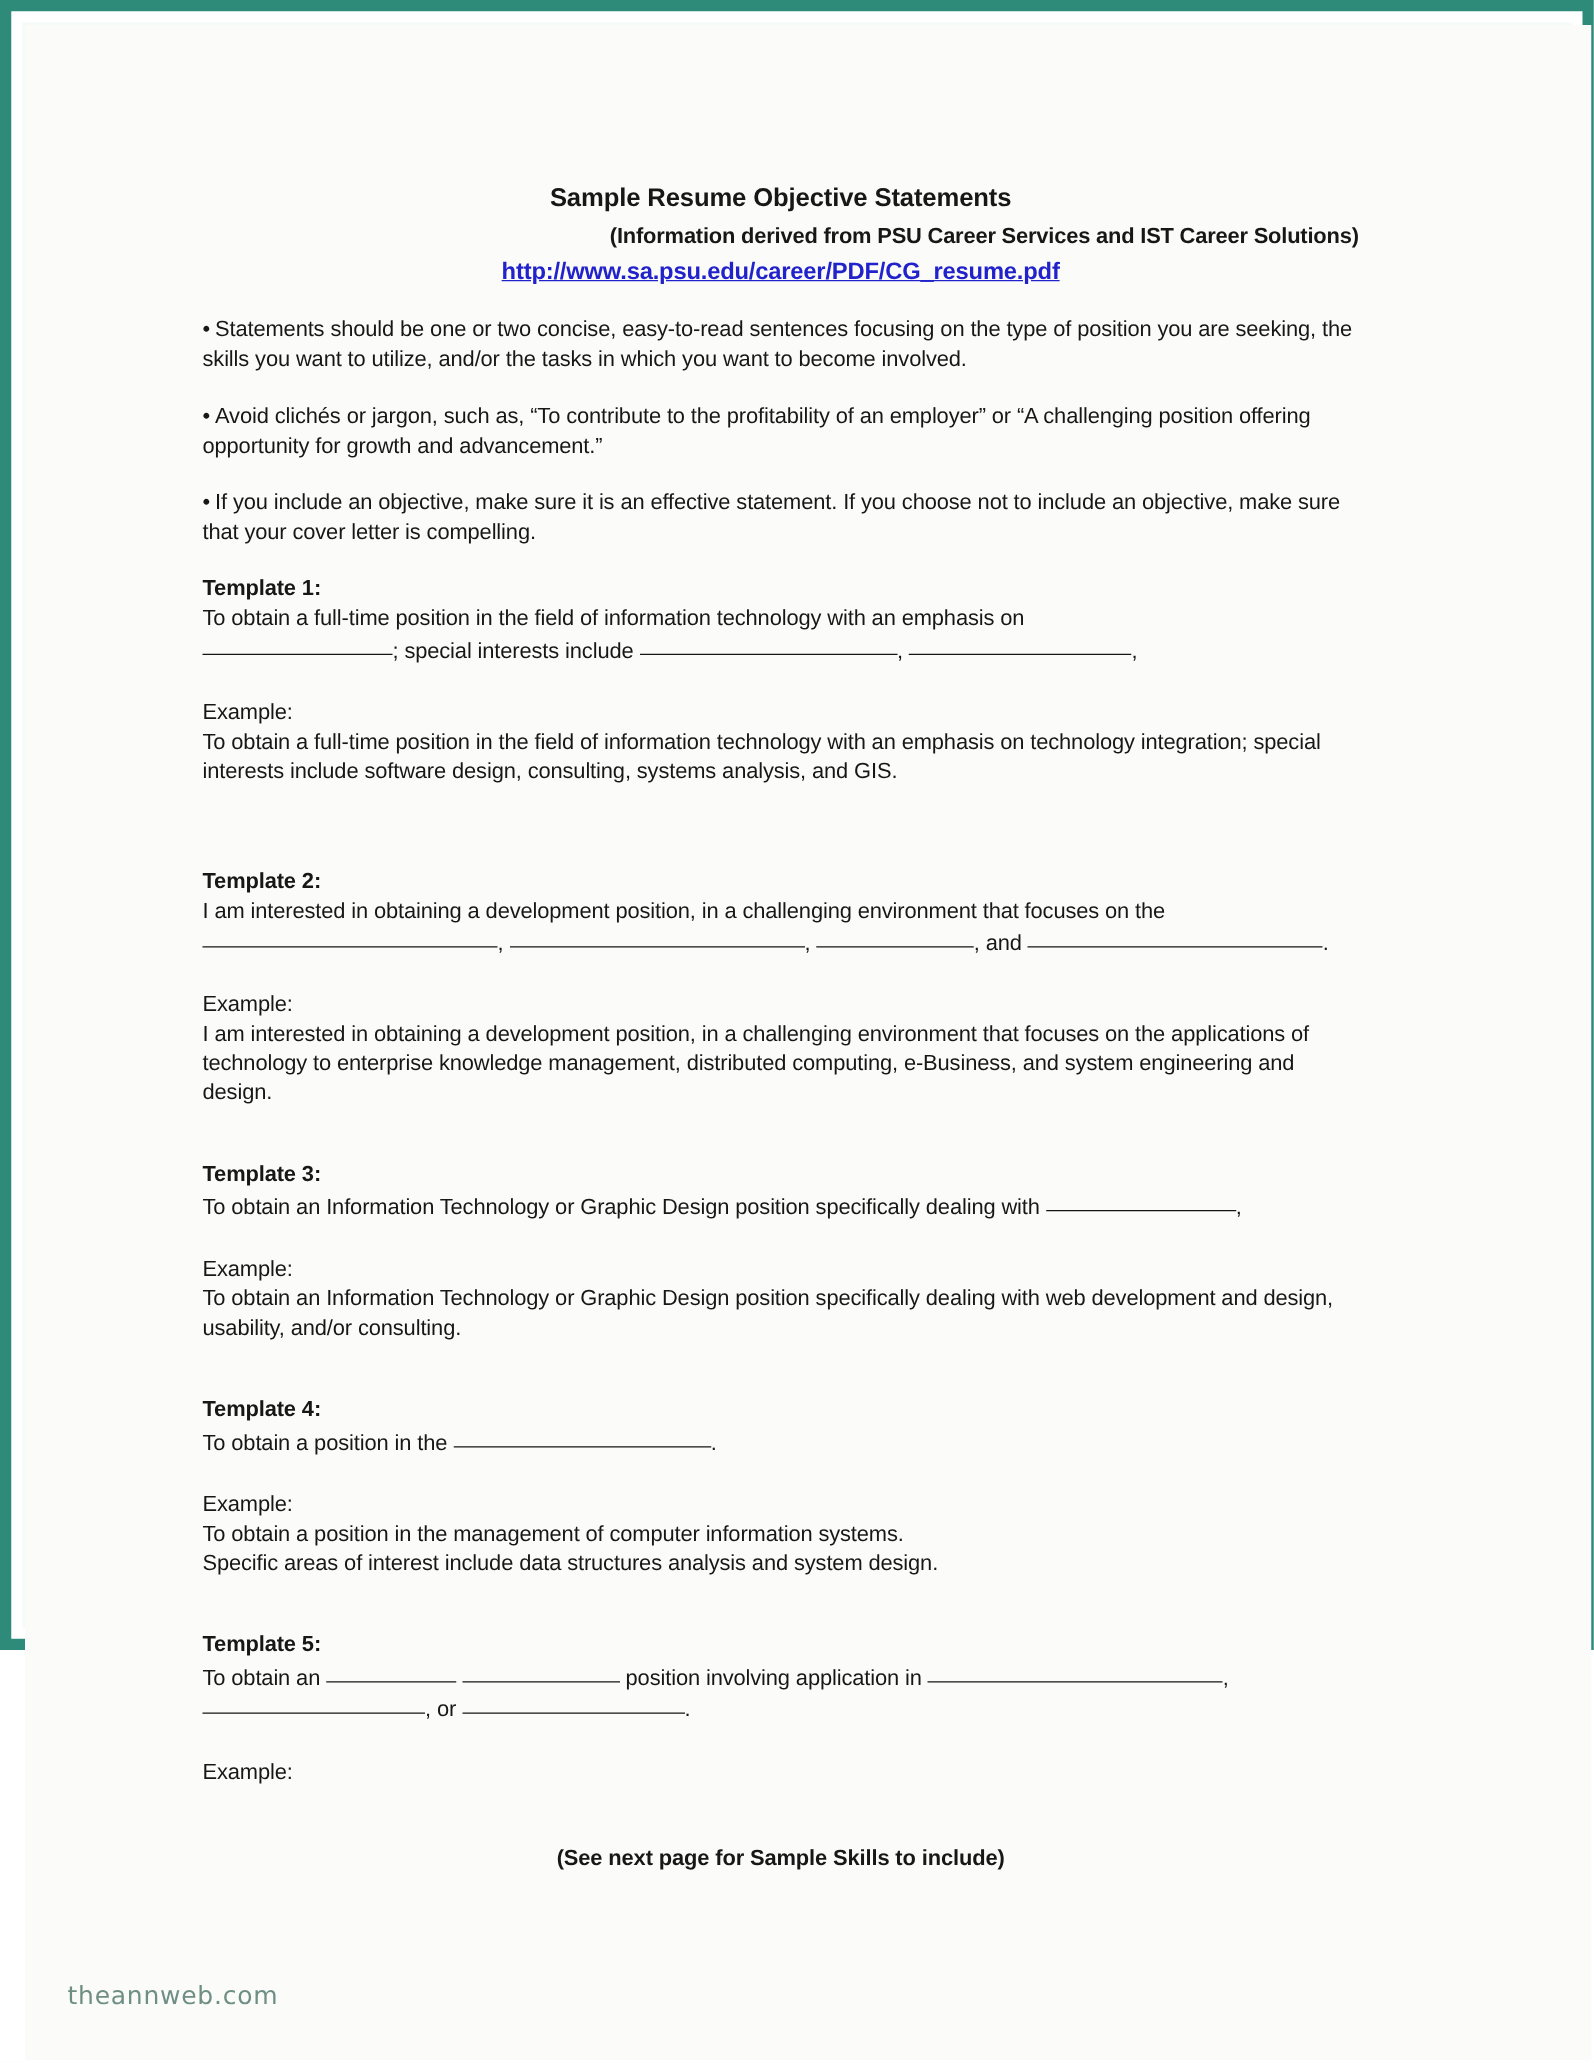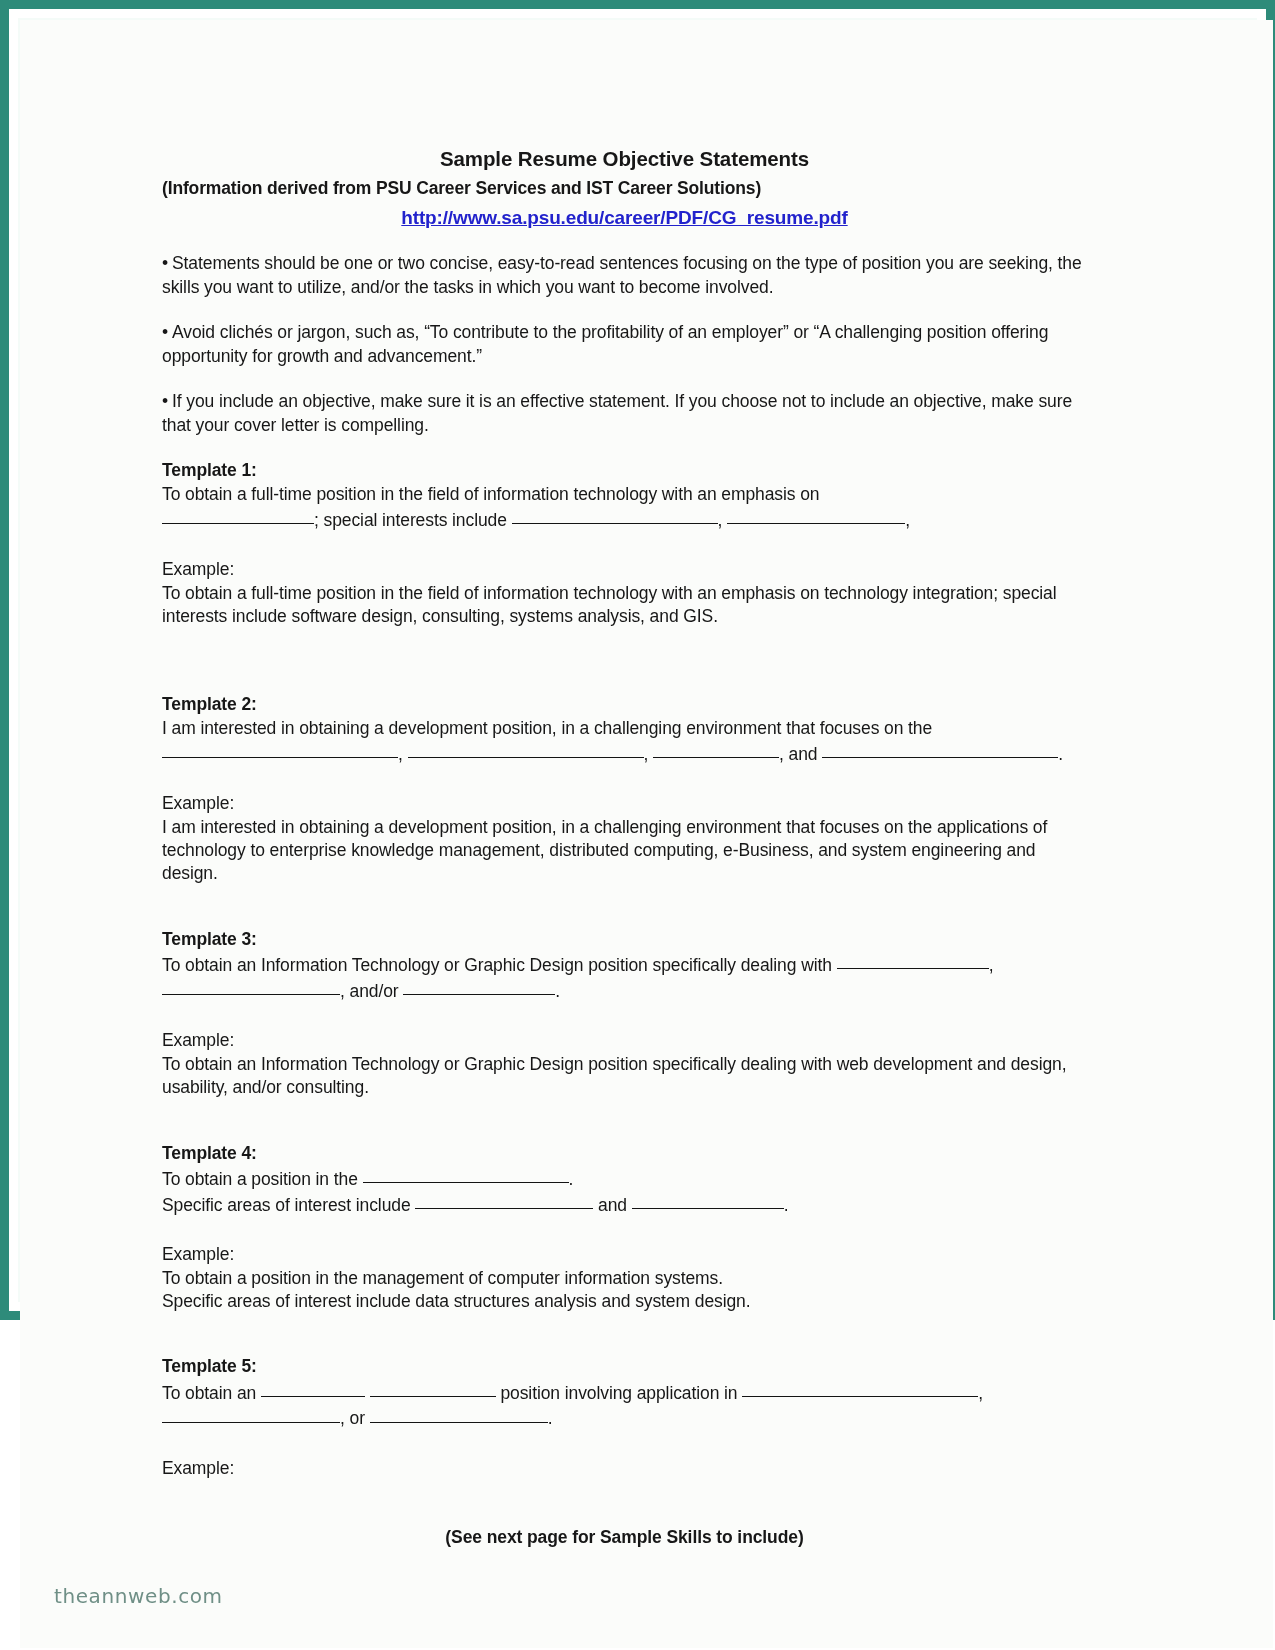--- a/index.html
+++ b/index.html
@@ -61,21 +61,21 @@
 
   
   .doc-title {
     text-align: center;
     font-weight: bold;
     font-size: 20.5px;
     letter-spacing: -0.1px;
     margin: 0 0 5px 0;
   }
   .doc-subtitle {
-    text-align: left;
+    text-align: right;
     font-weight: bold;
     font-size: 17.5px;
     letter-spacing: -0.15px;
     margin: 0 0 4px 0;
   }
   .doc-link {
     display: block;
     text-align: center;
     font-weight: bold;
     font-size: 19px;
@@ -183,32 +183,30 @@
         <div class="gap-md"></div>
         <p class="para">Example:</p>
         <p class="para">I am interested in obtaining a development position, in a challenging environment that focuses on the applications of technology to enterprise knowledge management, distributed computing, e-Business, and system engineering and design.</p>
       </div>
 
       <div class="gap-sm"></div>
 
       <div class="section">
         <div class="section-heading">Template 3:</div>
         <p class="para"><span>To obtain an Information Technology or Graphic Design position specifically dealing with</span> <span class="blank b-lg"></span><span>,</span></p>
-        <p class="para"><span class="blank b-xl"></span><span>, and/or</span> <span class="blank b-lg"></span><span>.</span></p>
         <div class="gap-md"></div>
         <p class="para">Example:</p>
         <p class="para">To obtain an Information Technology or Graphic Design position specifically dealing with web development and design, usability, and/or consulting.</p>
       </div>
 
       <div class="gap-sm"></div>
 
       <div class="section">
         <div class="section-heading">Template 4:</div>
         <p class="para"><span>To obtain a position in the</span> <span class="blank b-xxl"></span><span>.</span></p>
-        <p class="para"><span>Specific areas of interest include</span> <span class="blank b-xl"></span> <span>and</span> <span class="blank b-lg"></span><span>.</span></p>
         <div class="gap-md"></div>
         <p class="para">Example:</p>
         <p class="para">To obtain a position in the management of computer information systems.</p>
         <p class="para">Specific areas of interest include data structures analysis and system design.</p>
       </div>
 
       <div class="gap-sm"></div>
 
       <div class="section">
         <div class="section-heading">Template 5:</div>

